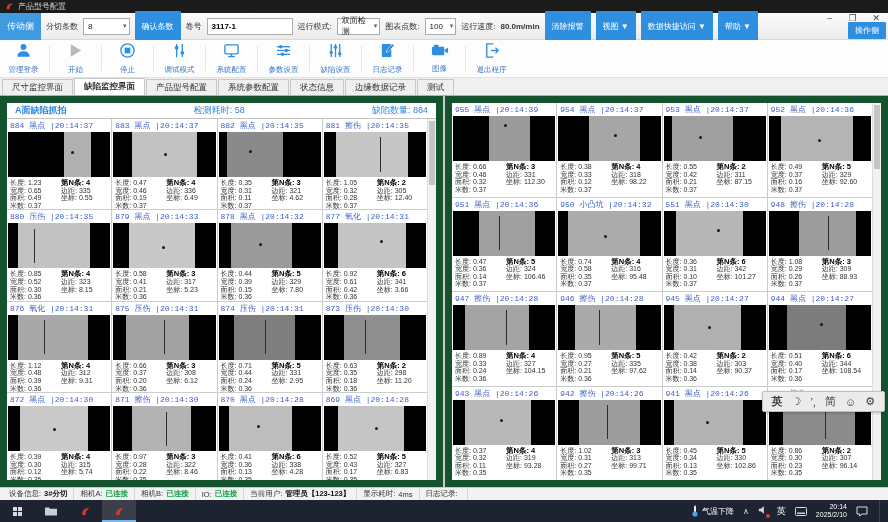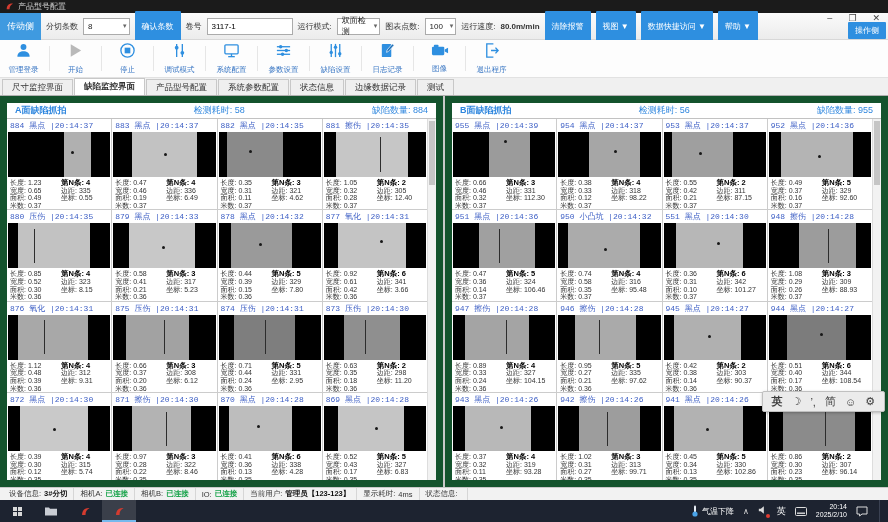--- a/index.html
+++ b/index.html
@@ -115,21 +115,21 @@
 
   <div class="toolbar">
     <div class="side-tag">传动侧</div>
     <span class="tb-label">分切条数</span>
     <div class="combo" style="width:60px">
       <span>8</span>
         <span class="arrow">▾</span>
     </div>
     <button class="blue-btn">确认条数</button>
     <span class="tb-label">卷号</span>
-    <input class="tb-input" style="width: 86px;" value="3117-1">
+    <input class="tb-input" style="width: 86px; font-weight: bold;" value="3117-1">
     <span class="tb-label">运行模式:</span>
     <div class="combo" style="width:56px">
       <span>双面检测</span>
         <span class="arrow">▾</span>
     </div>
     <span class="tb-label">图表点数:</span>
     <div class="combo" style="width:40px">
       <span>100</span>
         <span class="arrow">▾</span>
     </div>
@@ -581,25 +581,20 @@
     </div>
   </div>
             </div>
           </div>
         <div class="vscroll">
             <div class="vthumb"></div>
           </div>
       </div>
     </div>
     <div class="panel">
-      <div class="panel-header">
-        <span class="ptitle">B面缺陷抓拍</span>
-        <span><span>检测耗时:</span> <span>56</span></span>
-        <span><span>缺陷数量:</span> <span>955</span></span>
-      </div>
       <div class="panel-body">
         <div class="grid">
             <div class="grow">
               <div class="cell">
     <div class="cell-header">955 黑点 |20:14:39</div>
     <div class="cell-img">
       <div class="band" style="left: 35%; width: 40%; background: rgb(155, 155, 155);"></div>
       <div class="mark-dot" style="left: 50%; top: 18%;"></div>
     </div>
     <div class="cell-info">
@@ -950,21 +945,21 @@
       </div>
       <div class="seg">
         <span>当前用户:</span>
         <span class="v-bold">管理员【123-123】</span>
       </div>
       <div class="seg">
         <span>显示耗时:</span>
         <span class="">4ms</span>
       </div>
       <div class="seg">
-        <span>状态信息:</span>
+        <span>日志记录:</span>
         <span class=""></span>
       </div>
     </div>
 
   <div class="taskbar">
     <div class="tb-icon">
         <div class="win-logo">
           <span></span>
           <span></span>
           <span></span>

